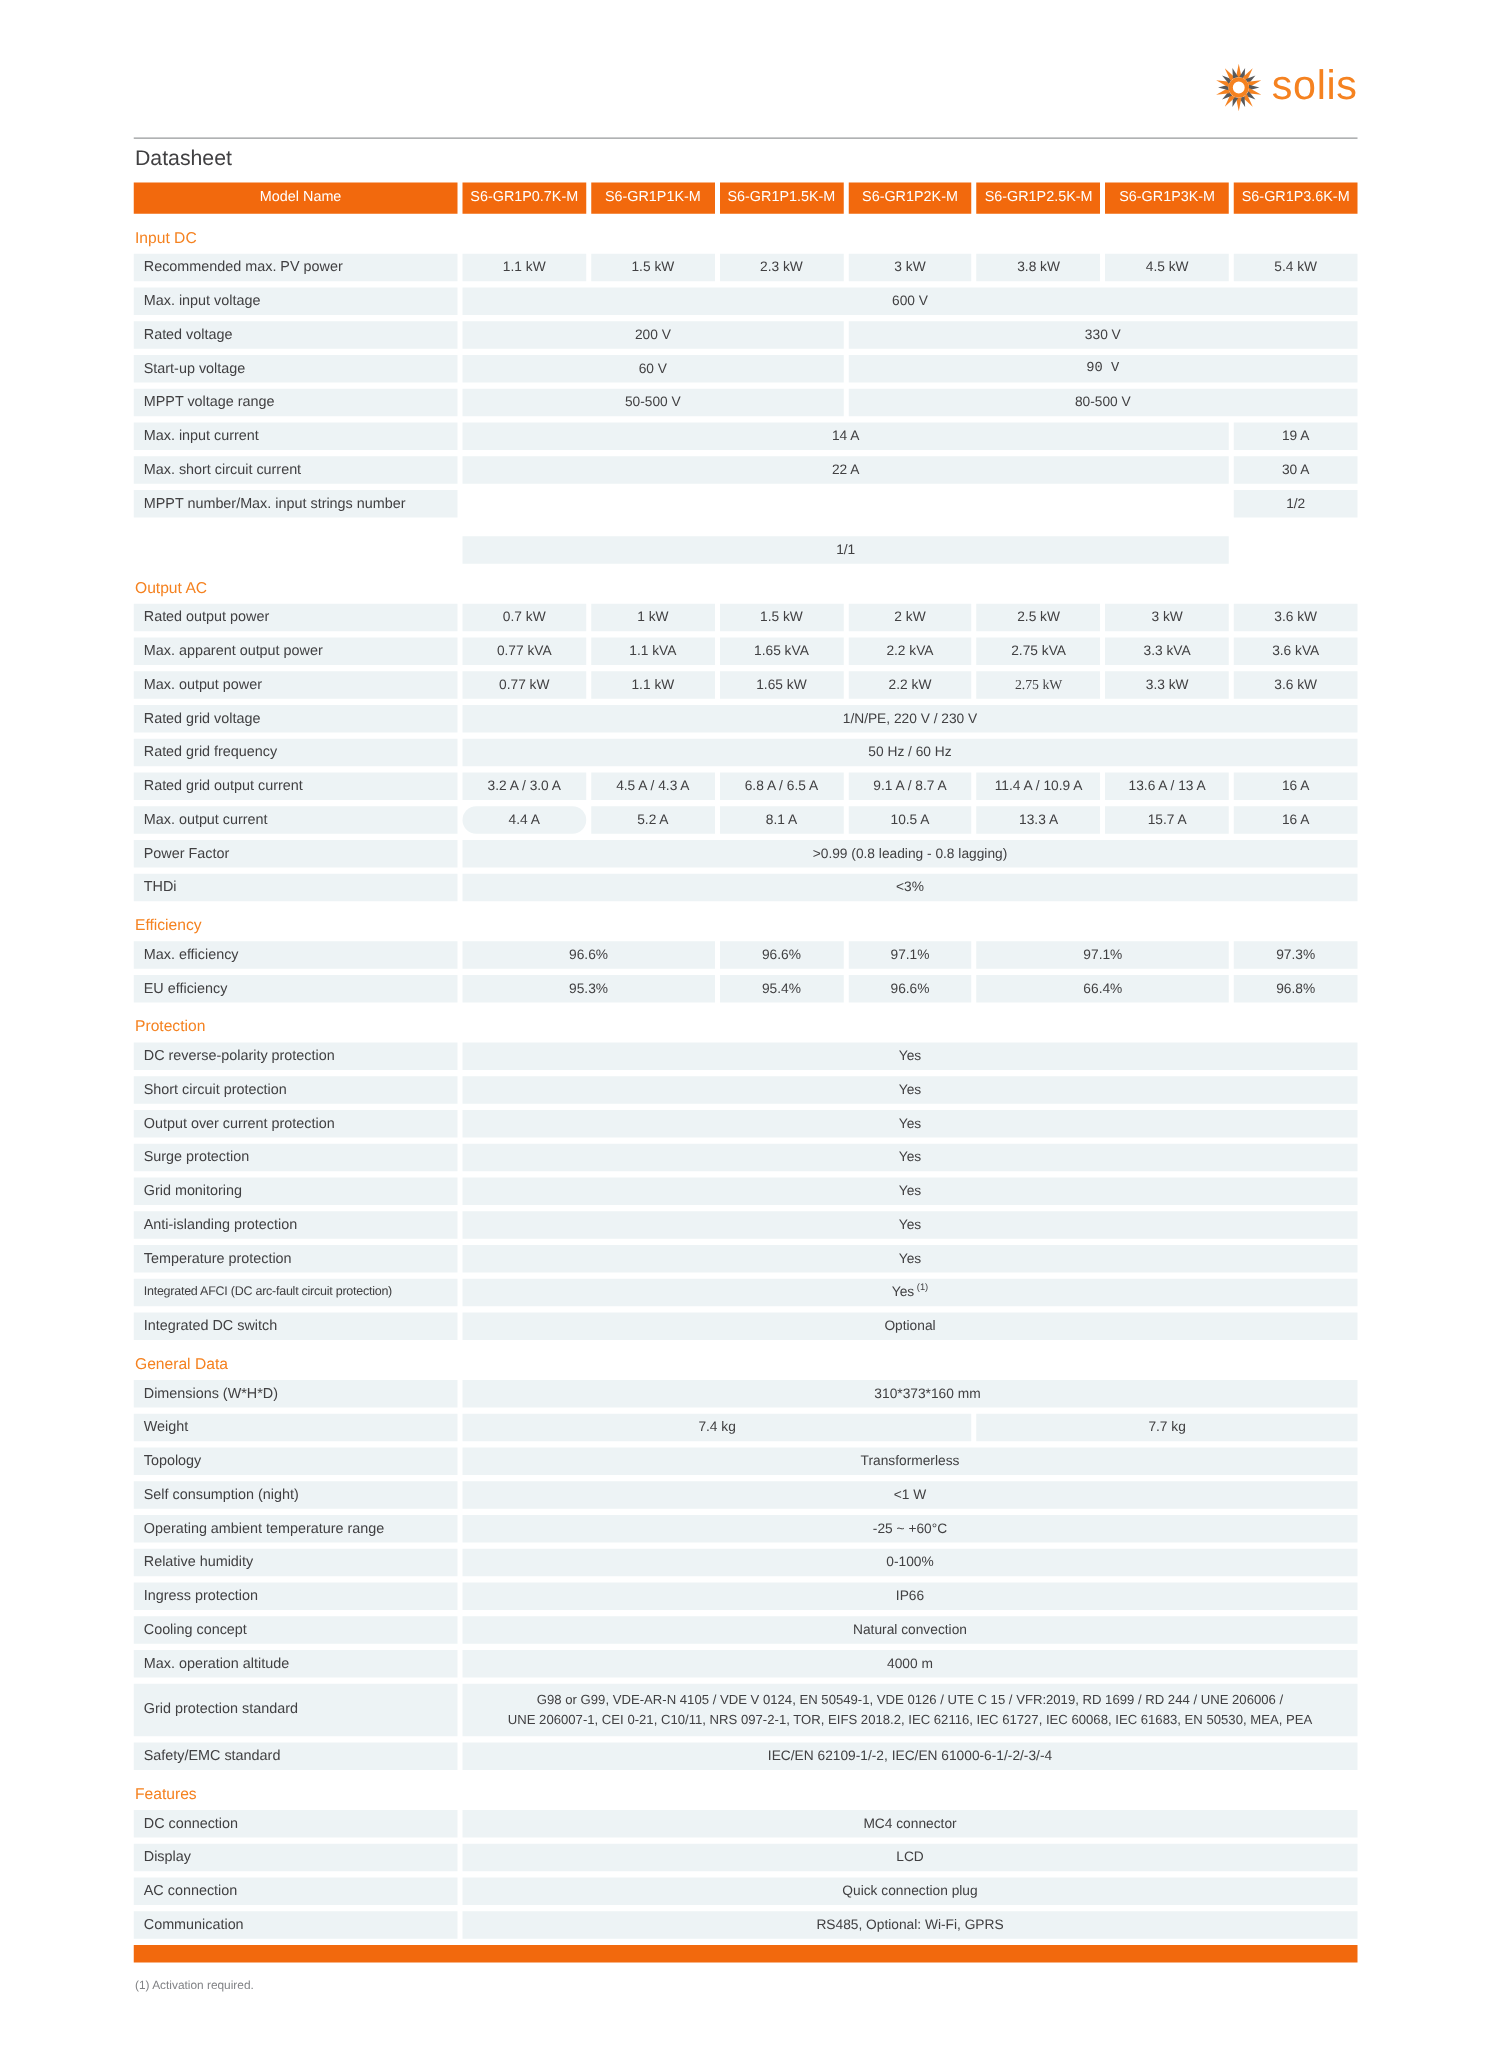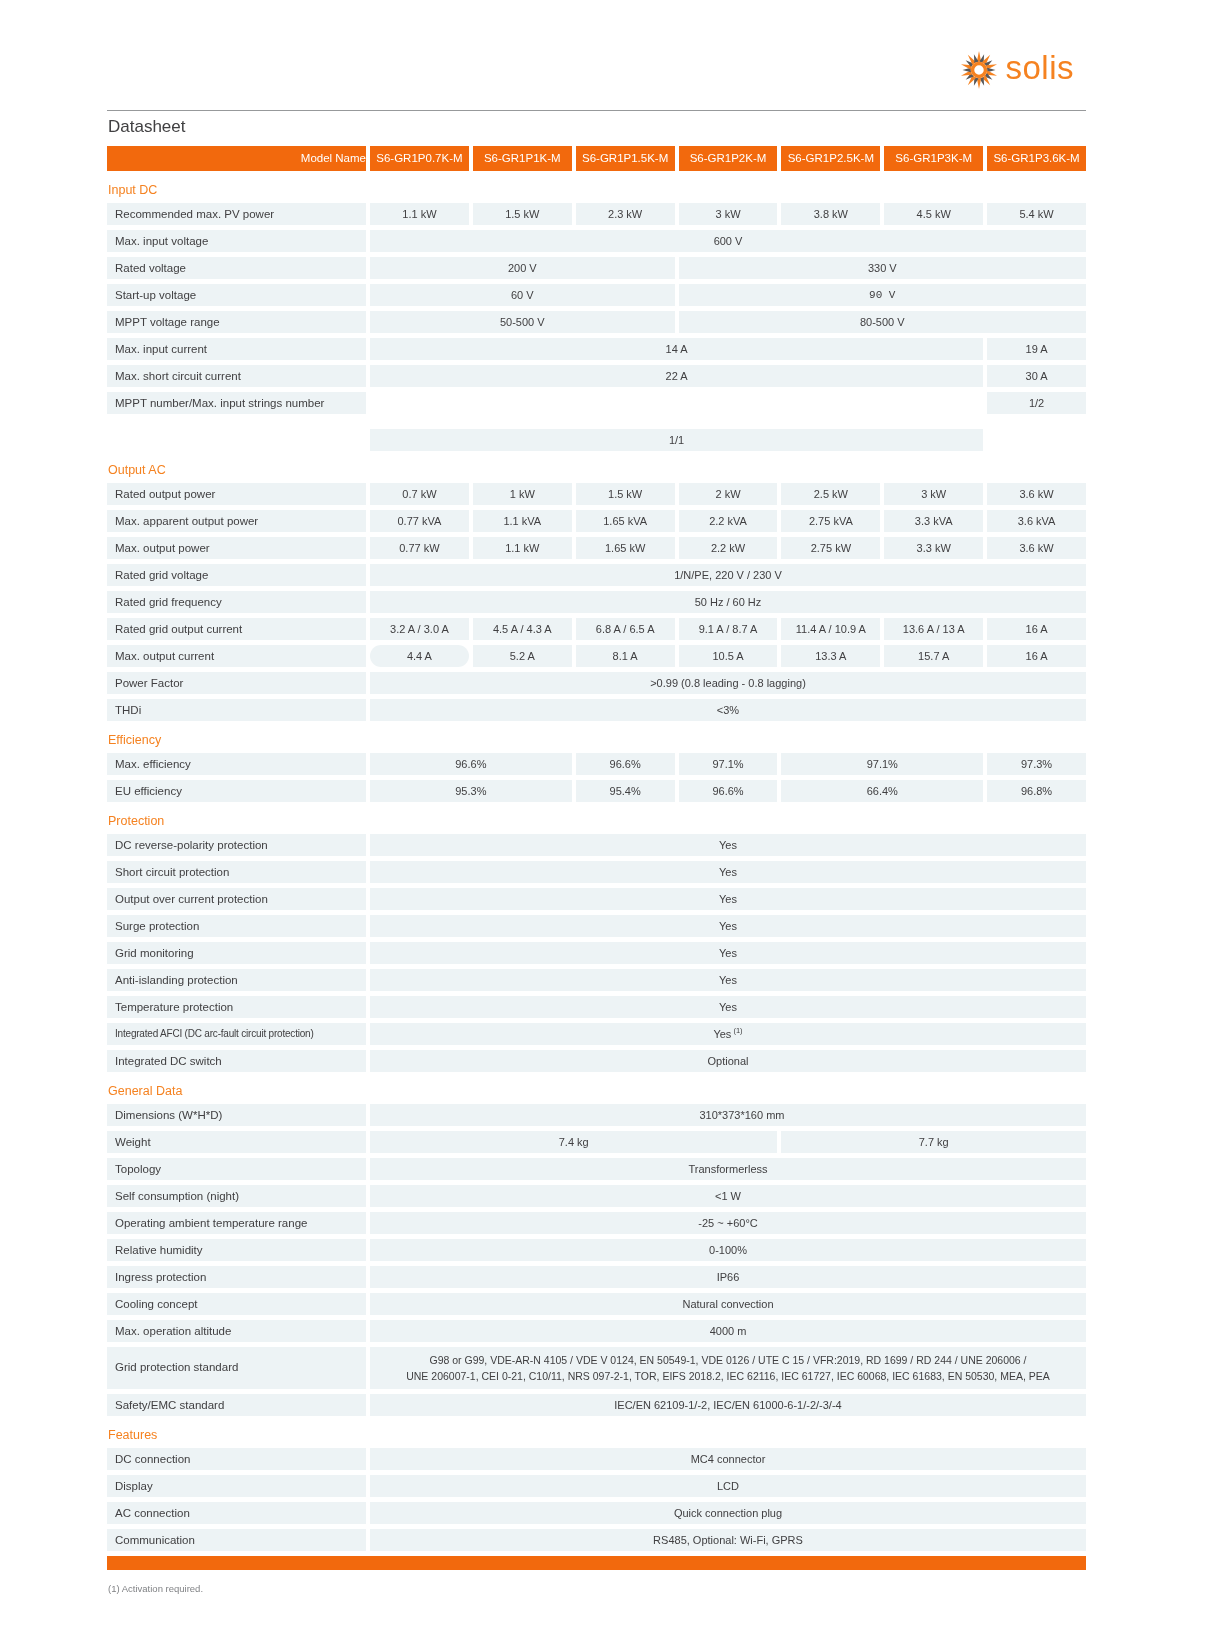--- a/index.html
+++ b/index.html
@@ -5,33 +5,33 @@
   * { margin:0; padding:0; box-sizing:border-box; }
   html,body { background:#ffffff; }
   body {
     width:1208px; height:1650px;
     font-family:"Liberation Sans", sans-serif;
     color:#414042;
   }
   .page { position:relative; width:1208px; height:1650px; background:#fff; overflow:hidden; }
 
   
-  .logo { position:absolute; top:50px; right:134px; display:flex; align-items:center; gap:6px; }
+  .logo { position:absolute; top:50px; right:122px; display:flex; align-items:center; gap:6px; }
   .logo-text { font-size:33px; color:#F58220; line-height:1; padding-bottom:5px; letter-spacing:.5px; }
 
   
   .content { position:absolute; left:107px; top:110px; width:979px; }
   .rule { border-top:1px solid #97999B; height:0; }
   .title { font-size:17px; font-weight:400; color:#414042; margin:6px 0 9px 1px; }
 
   
   .grid-row { display:grid; grid-template-columns:259px repeat(7,1fr); column-gap:4px; margin-bottom:5px; }
   .hcell { background:#F2690D; color:#fff; font-size:11.5px; height:25px; line-height:25px; text-align:center;
            white-space:nowrap; overflow:hidden; }
-  .hcell.label { text-align:right; padding-left:8px; }
+  .hcell.label { text-align:center; padding-left:8px; }
   .cell { background:#EDF3F5; height:22px; line-height:22px; font-size:11px; text-align:center; white-space:nowrap; }
   .cell.label { text-align:left; padding-left:8px; font-size:11.5px; overflow:hidden; }
   .cell.label.small { font-size:10px; letter-spacing:-0.2px; }
   .section-title { color:#F58220; font-size:12.5px; padding:7px 1px 6px 1px; }
   sup { font-size:7.5px; vertical-align:super; line-height:0; }
 
   
   .grid-row.tall .cell { height:auto; min-height:42px; line-height:1.55; white-space:normal;
       display:flex; flex-direction:column; justify-content:center; font-size:10.5px; padding:2px 4px; }
   .grid-row.tall .cell.label { font-size:11.5px; align-items:flex-start; padding-left:8px; }
@@ -151,21 +151,21 @@
           <div class="cell" style="grid-column: span 1;">2.75 kVA</div>
           <div class="cell" style="grid-column: span 1;">3.3 kVA</div>
           <div class="cell" style="grid-column: span 1;">3.6 kVA</div>
         </div>
         <div class="grid-row">
           <div class="cell label">Max. output power</div>
           <div class="cell" style="grid-column: span 1;">0.77 kW</div>
           <div class="cell" style="grid-column: span 1;">1.1 kW</div>
           <div class="cell" style="grid-column: span 1;">1.65 kW</div>
           <div class="cell" style="grid-column: span 1;">2.2 kW</div>
-          <div class="cell" style="grid-column: span 1;">2.75 kW</div>
+          <div class="cell" style="grid-column: span 1; font-family: Liberation Serif, serif;">2.75 kW</div>
           <div class="cell" style="grid-column: span 1;">3.3 kW</div>
           <div class="cell" style="grid-column: span 1;">3.6 kW</div>
         </div>
         <div class="grid-row">
           <div class="cell label">Rated grid voltage</div>
           <div class="cell" style="grid-column: span 7;">1/N/PE, 220 V / 230 V</div>
         </div>
         <div class="grid-row">
           <div class="cell label">Rated grid frequency</div>
           <div class="cell" style="grid-column: span 7;">50 Hz / 60 Hz</div>

